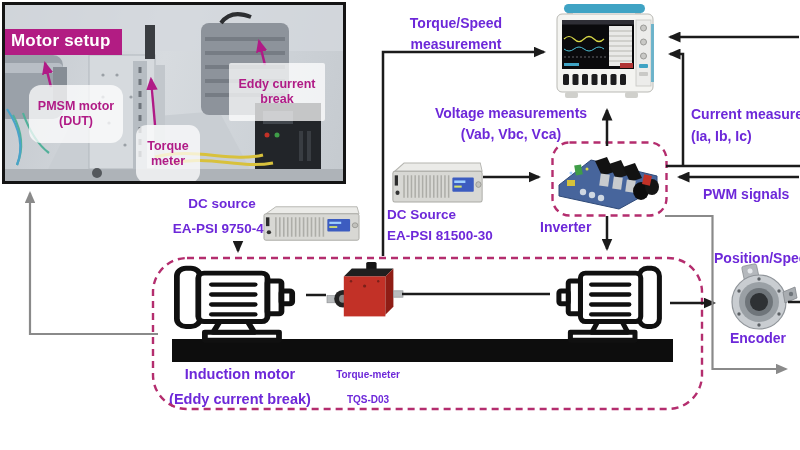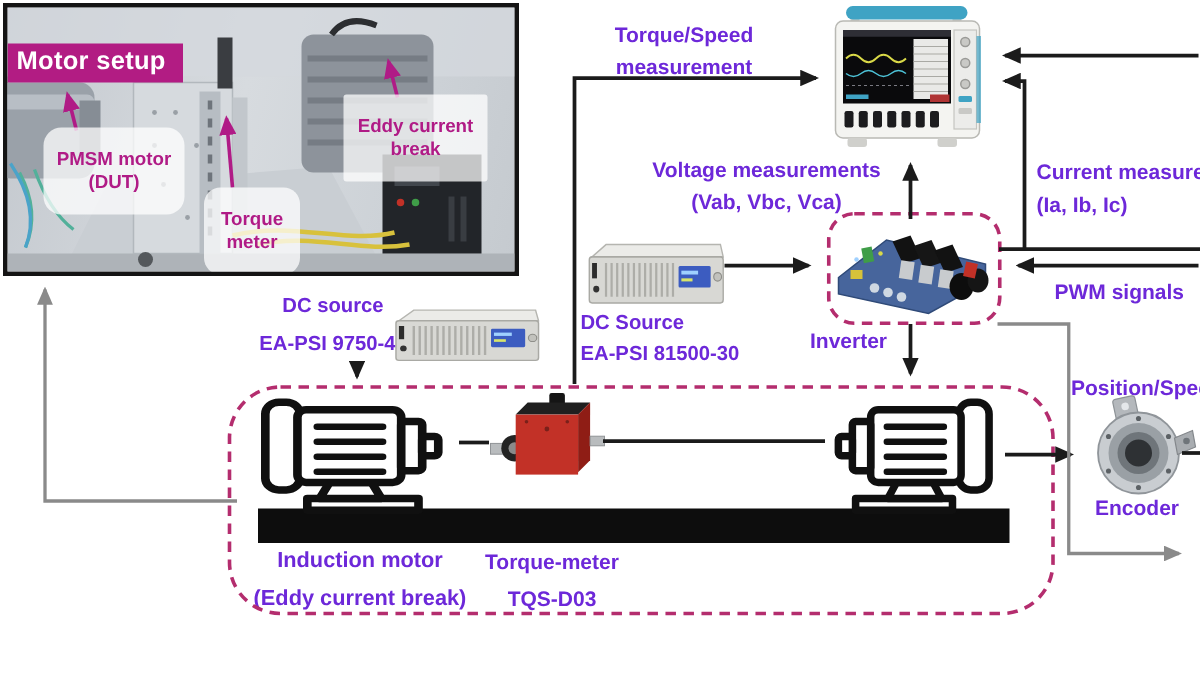--- a/index.html
+++ b/index.html
@@ -284,21 +284,21 @@
   <div class="lbl" style="left:387px;top:204px;font-size:13.5px;line-height:21px;">
     <span class="ln">DC Source</span>
     <span class="ln">EA-PSI 81500-30</span>
   </div>
 
   <div class="lbl center" style="left:150px;top:362px;width:180px;font-size:14.5px;line-height:25px;">
     <span class="ln">Induction motor</span>
     <span class="ln">(Eddy current break)</span>
   </div>
 
-  <div class="lbl center" style="left:290px;top:362px;width:156px;font-size:14px;line-height:25px;">
+  <div class="lbl center" style="left:290px;top:362px;width:156px;font-size:10px;line-height:25px;">
     <span class="ln">Torque-meter</span>
     <span class="ln">TQS-D03</span>
   </div>
 
 
   <div class="lbl center" style="left:716px;top:328px;width:84px;">Encoder</div>
 
 </div>
 
 </body></html>

